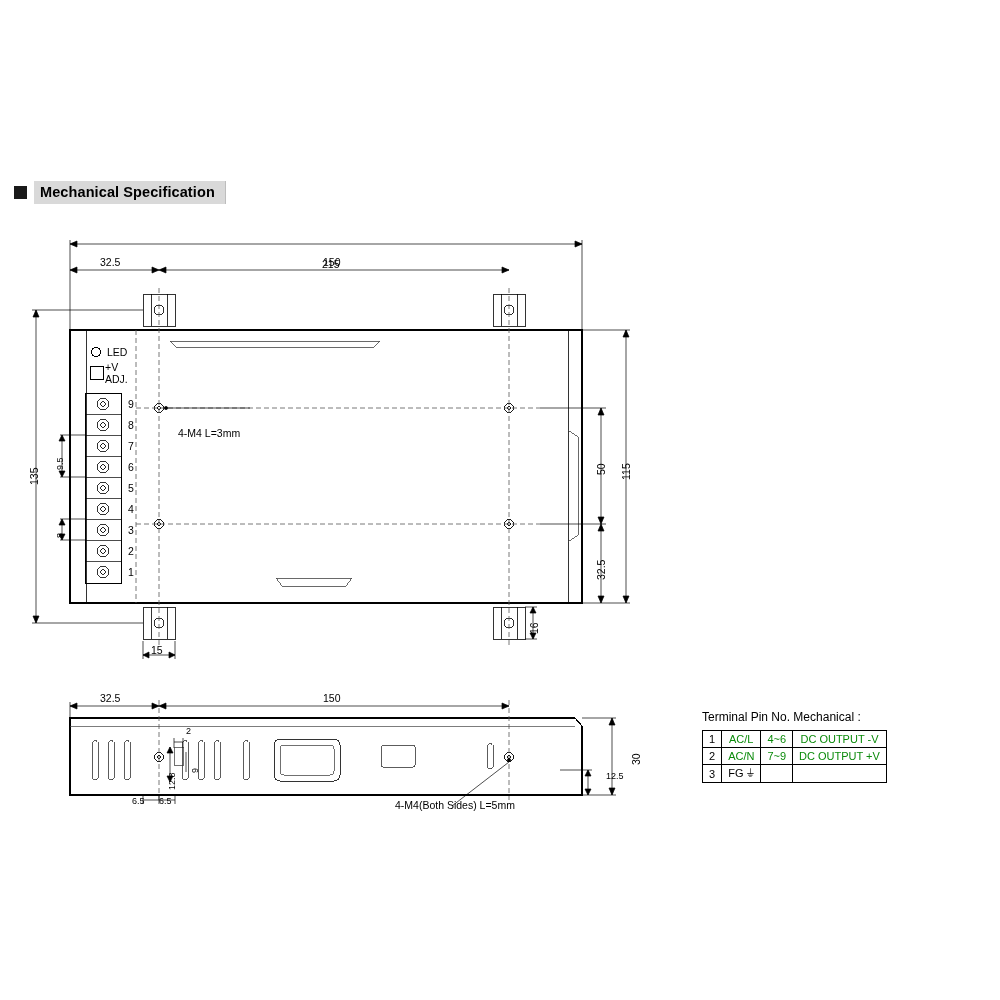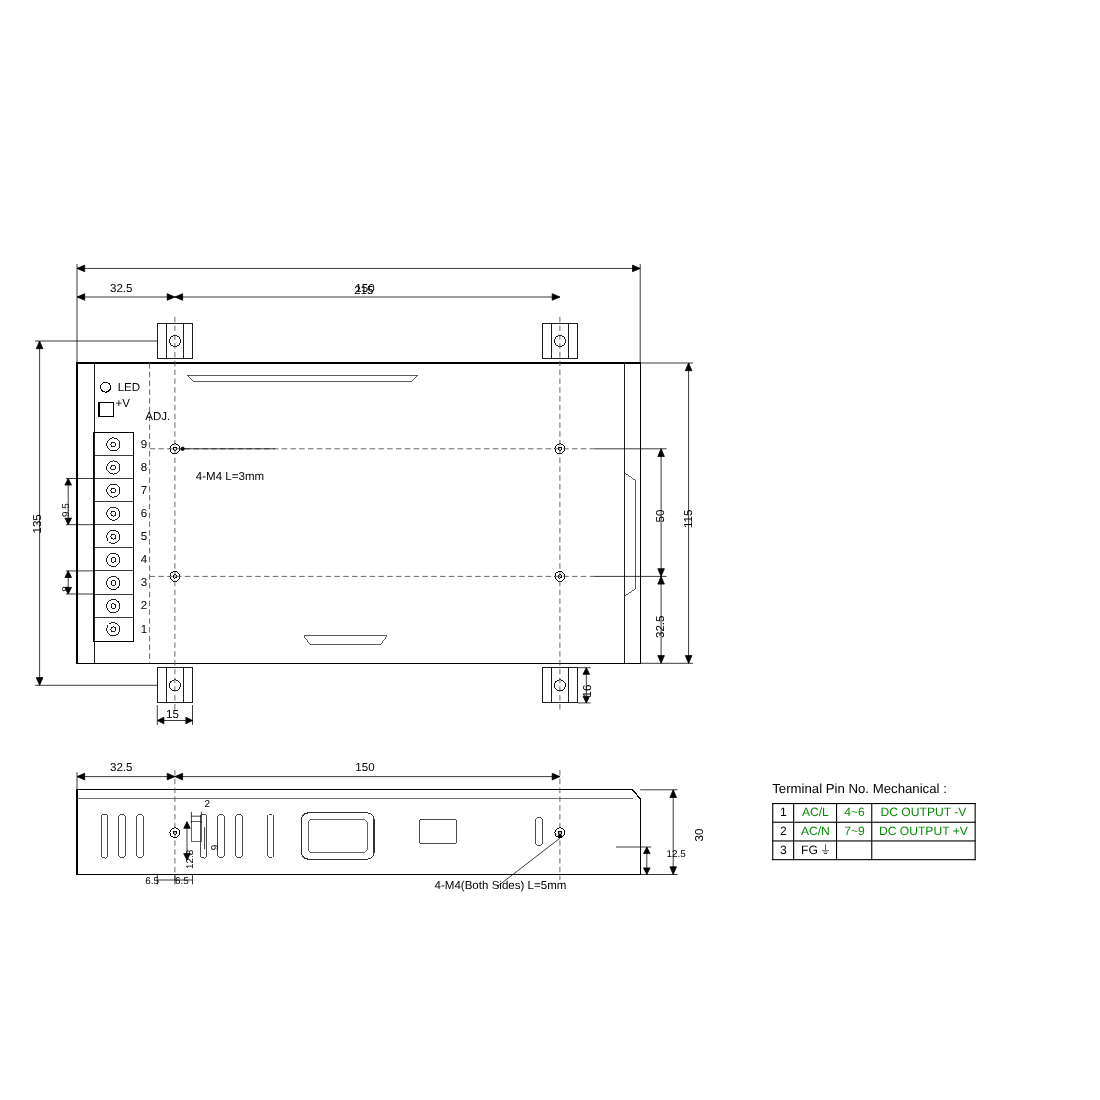--- a/index.html
+++ b/index.html
@@ -20,20 +20,24 @@
   table.pin td,table.pin th{border:1px solid #000;padding:2px 6px;text-align:center;font-weight:normal;}
   table.pin th{font-weight:normal;}
   .green{color:#0a8a0a;}
   svg{position:absolute;left:0;top:0;overflow:visible;}
 </style>
 </head>
 <body>
 
 <div id="stage">
 
+  <div class="sec-head">
+    <div class="sq"></div>
+    <div class="bar">Mechanical Specification</div>
+  </div>
 
   <svg width="1000" height="1000">
     <g stroke="#000" fill="none" stroke-width="1" shape-rendering="crispEdges">
 
       <path d="M70 330 L582 330 L582 603 L70 603 Z" stroke="#000" stroke-width="1.2"></path>
 
       <path d="M86 330 L86 603" stroke="#000" stroke-width="0.8"></path>
       <path d="M568 330 L568 603" stroke="#000" stroke-width="0.8"></path>
 
       <path d="M568 430 L578 437 L578 535 L568 542" stroke="#444" stroke-width="0.8"></path>
@@ -259,21 +263,21 @@
 
   <div class="lbl vert" style="left:621px;top:480px;">115</div>
   <div class="lbl vert" style="left:596px;top:475px;">50</div>
   <div class="lbl vert" style="left:596px;top:580px;">32.5</div>
 
   <div class="lbl" style="left:151px;top:645px;">15</div>
   <div class="lbl vert" style="left:529px;top:634px;">16</div>
 
   <div class="lbl" style="left:107px;top:347px;">LED</div>
   <div class="lbl" style="left:105px;top:362px;">+V</div>
-  <div class="lbl" style="left:105px;top:374px;margin-left:27px;">ADJ.</div>
+  <div class="lbl" style="left:105px;top:374px;">ADJ.</div>
   <div class="lbl" style="left:178px;top:428px;">4-M4 L=3mm</div>
 
   <div class="lbl" style="left:128px;top:399px;">9</div>
   <div class="lbl" style="left:128px;top:420px;">8</div>
   <div class="lbl" style="left:128px;top:441px;">7</div>
   <div class="lbl" style="left:128px;top:462px;">6</div>
   <div class="lbl" style="left:128px;top:483px;">5</div>
   <div class="lbl" style="left:128px;top:504px;">4</div>
   <div class="lbl" style="left:128px;top:525px;">3</div>
   <div class="lbl" style="left:128px;top:546px;">2</div>

